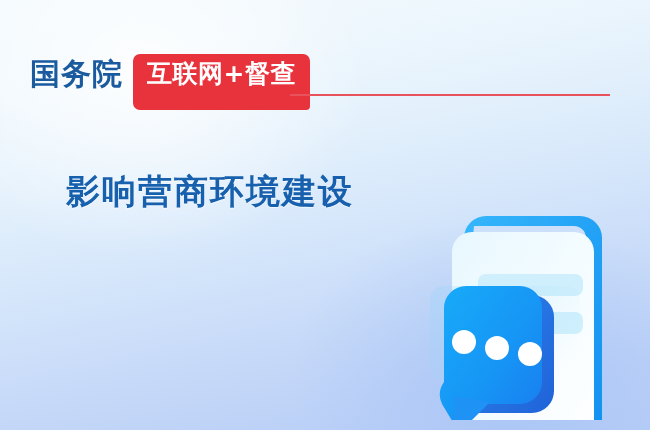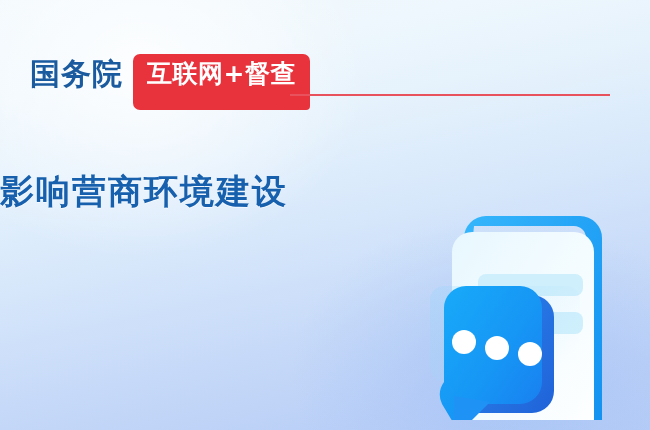--- a/index.html
+++ b/index.html
@@ -92,21 +92,21 @@
     height: 2px;
     background: #e8525c;
   }
 
   
   #title-block {
     position: absolute;
     left: 0px;
     top: 168px;
     width: 420px;
-    text-align: left;
+    text-align: center;
   }
   .title-line {
     font-size: 34px;
     font-weight: bold;
     color: #1760ad;
     letter-spacing: 2px;
     line-height: 47px;
     white-space: nowrap;
     text-shadow: 0 1px 0 rgba(255,255,255,0.55);
   }

